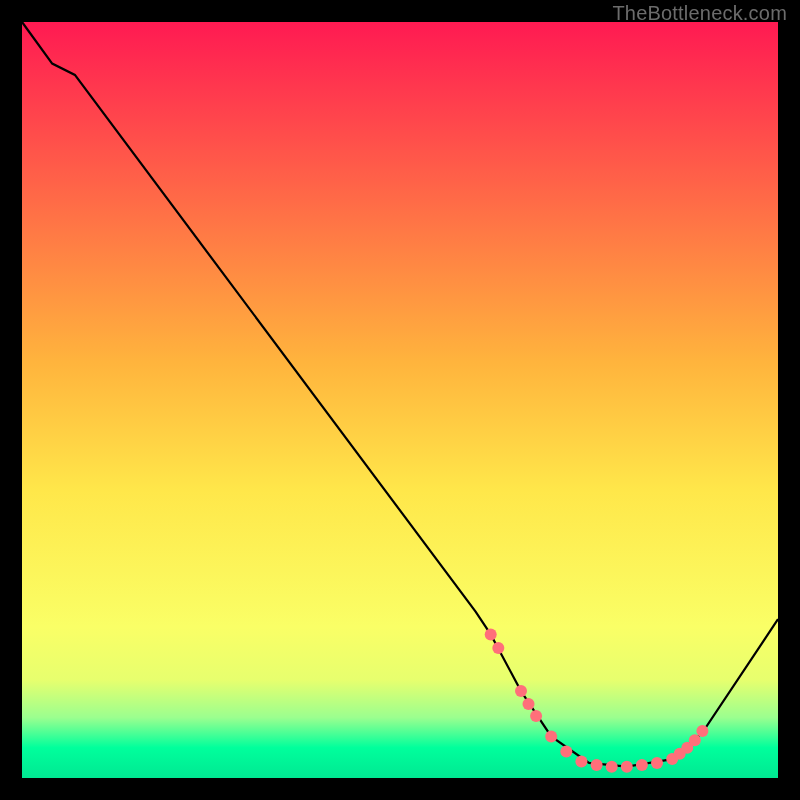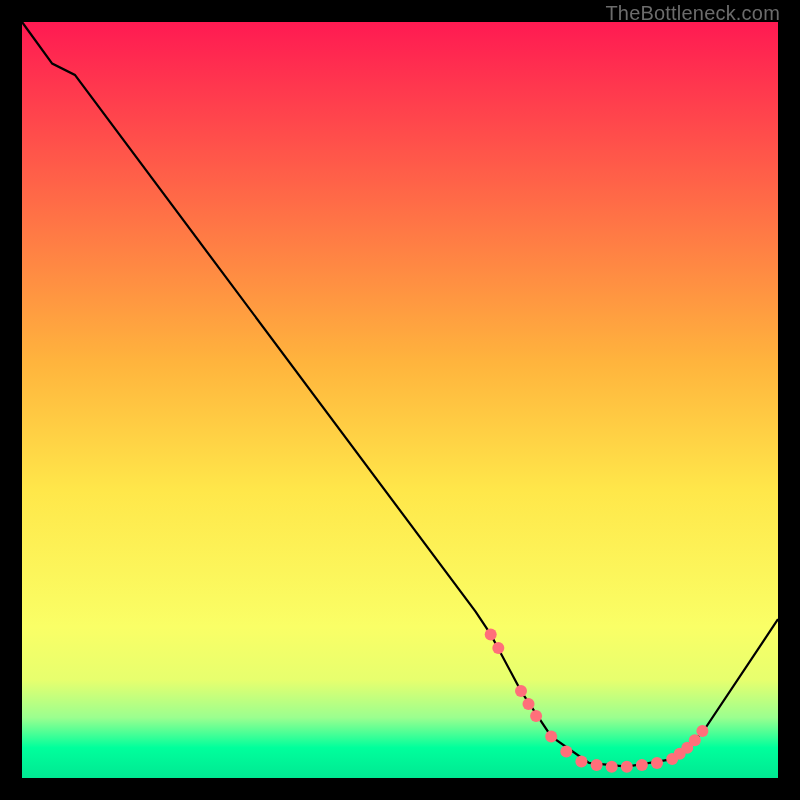--- a/index.html
+++ b/index.html
@@ -15,21 +15,21 @@
     width: 800px;
     height: 800px;
     position: relative;
   }
   svg {
     display: block;
   }
   .watermark {
     position: absolute;
     top: 2px;
-    right: 20px;
+    right: 13px;
     color: #6c6c6c;
     font-size: 20px;
     letter-spacing: 0.2px;
     font-weight: 500;
     pointer-events: none;
   }
 </style>
 </head>
 <body>
 

